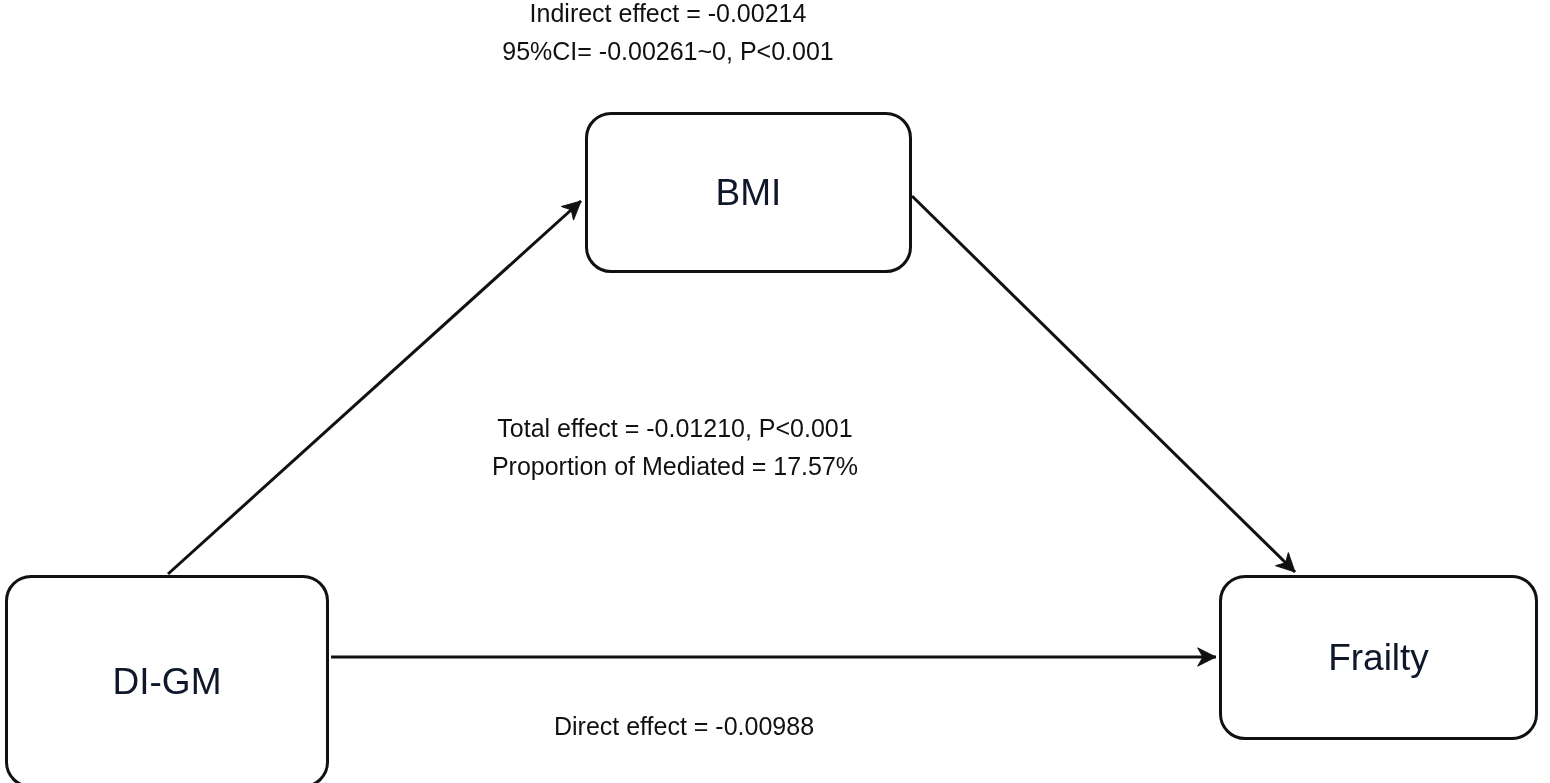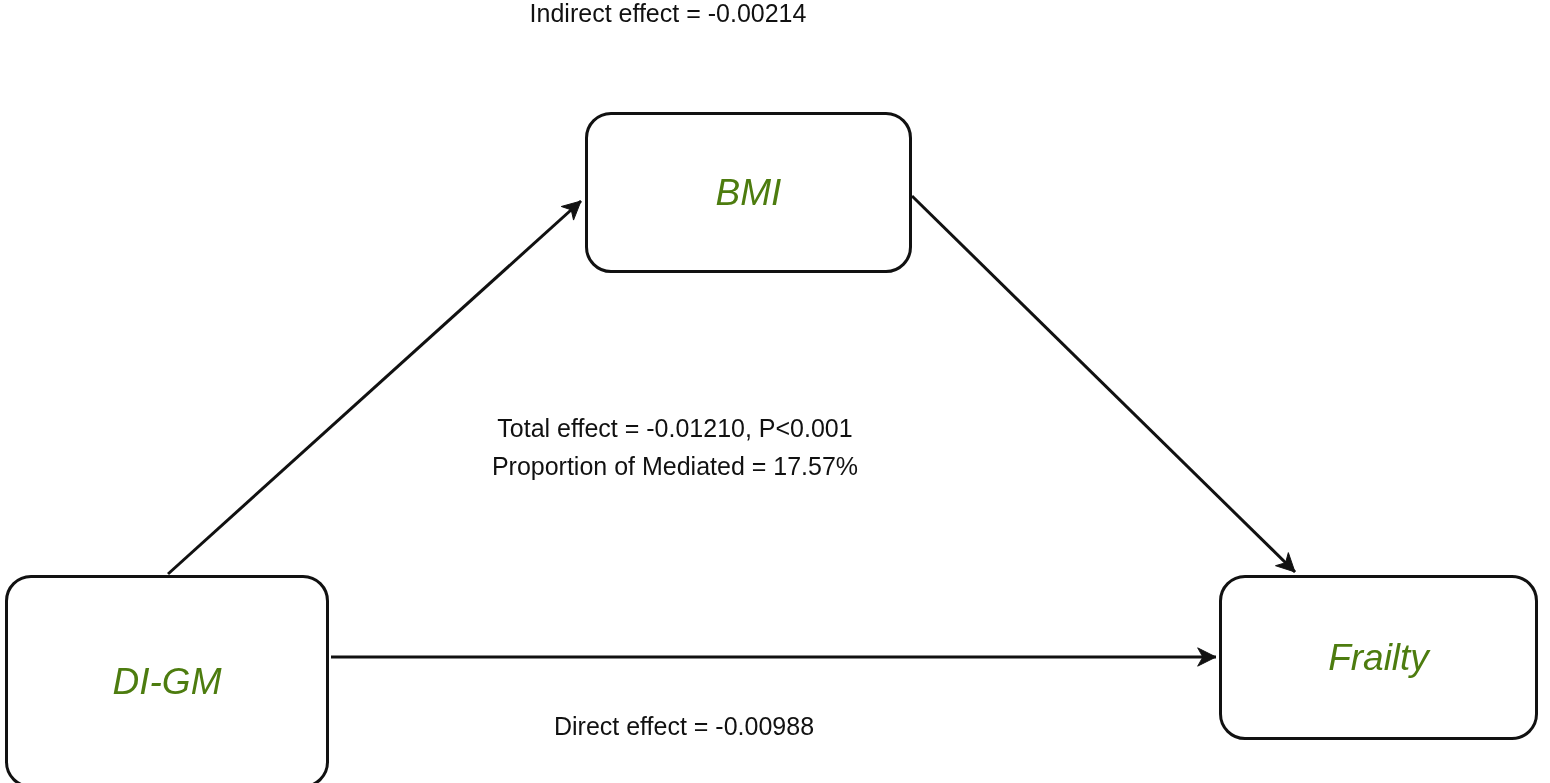--- a/index.html
+++ b/index.html
@@ -34,23 +34,22 @@
     border: 3.5px solid #111111;
     border-radius: 26px;
     background: #ffffff;
     display: flex;
     align-items: center;
     justify-content: center;
   }
   .node-label {
     font-size: 37px;
     line-height: 1;
-    color: #4d7c0f;
+    color: #0f172a;
     white-space: nowrap;
-    font-style: italic;
   }
   #node-digm   { left: 5px;    top: 575px; width: 324px; height: 213px; }
   #node-bmi    { left: 585px;  top: 112px; width: 327px; height: 161px; }
   #node-frailty{ left: 1219px; top: 575px; width: 319px; height: 165px; }
   .annotation {
     position: absolute;
     transform: translateX(-50%);
     text-align: center;
     font-size: 25px;
     line-height: 38px;
@@ -84,20 +83,21 @@
   <div class="node" id="node-bmi">
     <span class="node-label">BMI</span>
   </div>
 
   <div class="node" id="node-frailty">
     <span class="node-label">Frailty</span>
   </div>
 
   <div class="annotation" id="ann-indirect">
     <div>Indirect effect = -0.00214</div>
+    <div>95%CI= -0.00261~0, P&lt;0.001</div>
   </div>
 
   <div class="annotation" id="ann-total">
     <div>Total effect = -0.01210, P&lt;0.001</div>
     <div>Proportion of Mediated = 17.57%</div>
   </div>
 
   <div class="annotation" id="ann-direct">
     <div>Direct effect = -0.00988</div>
   </div>

